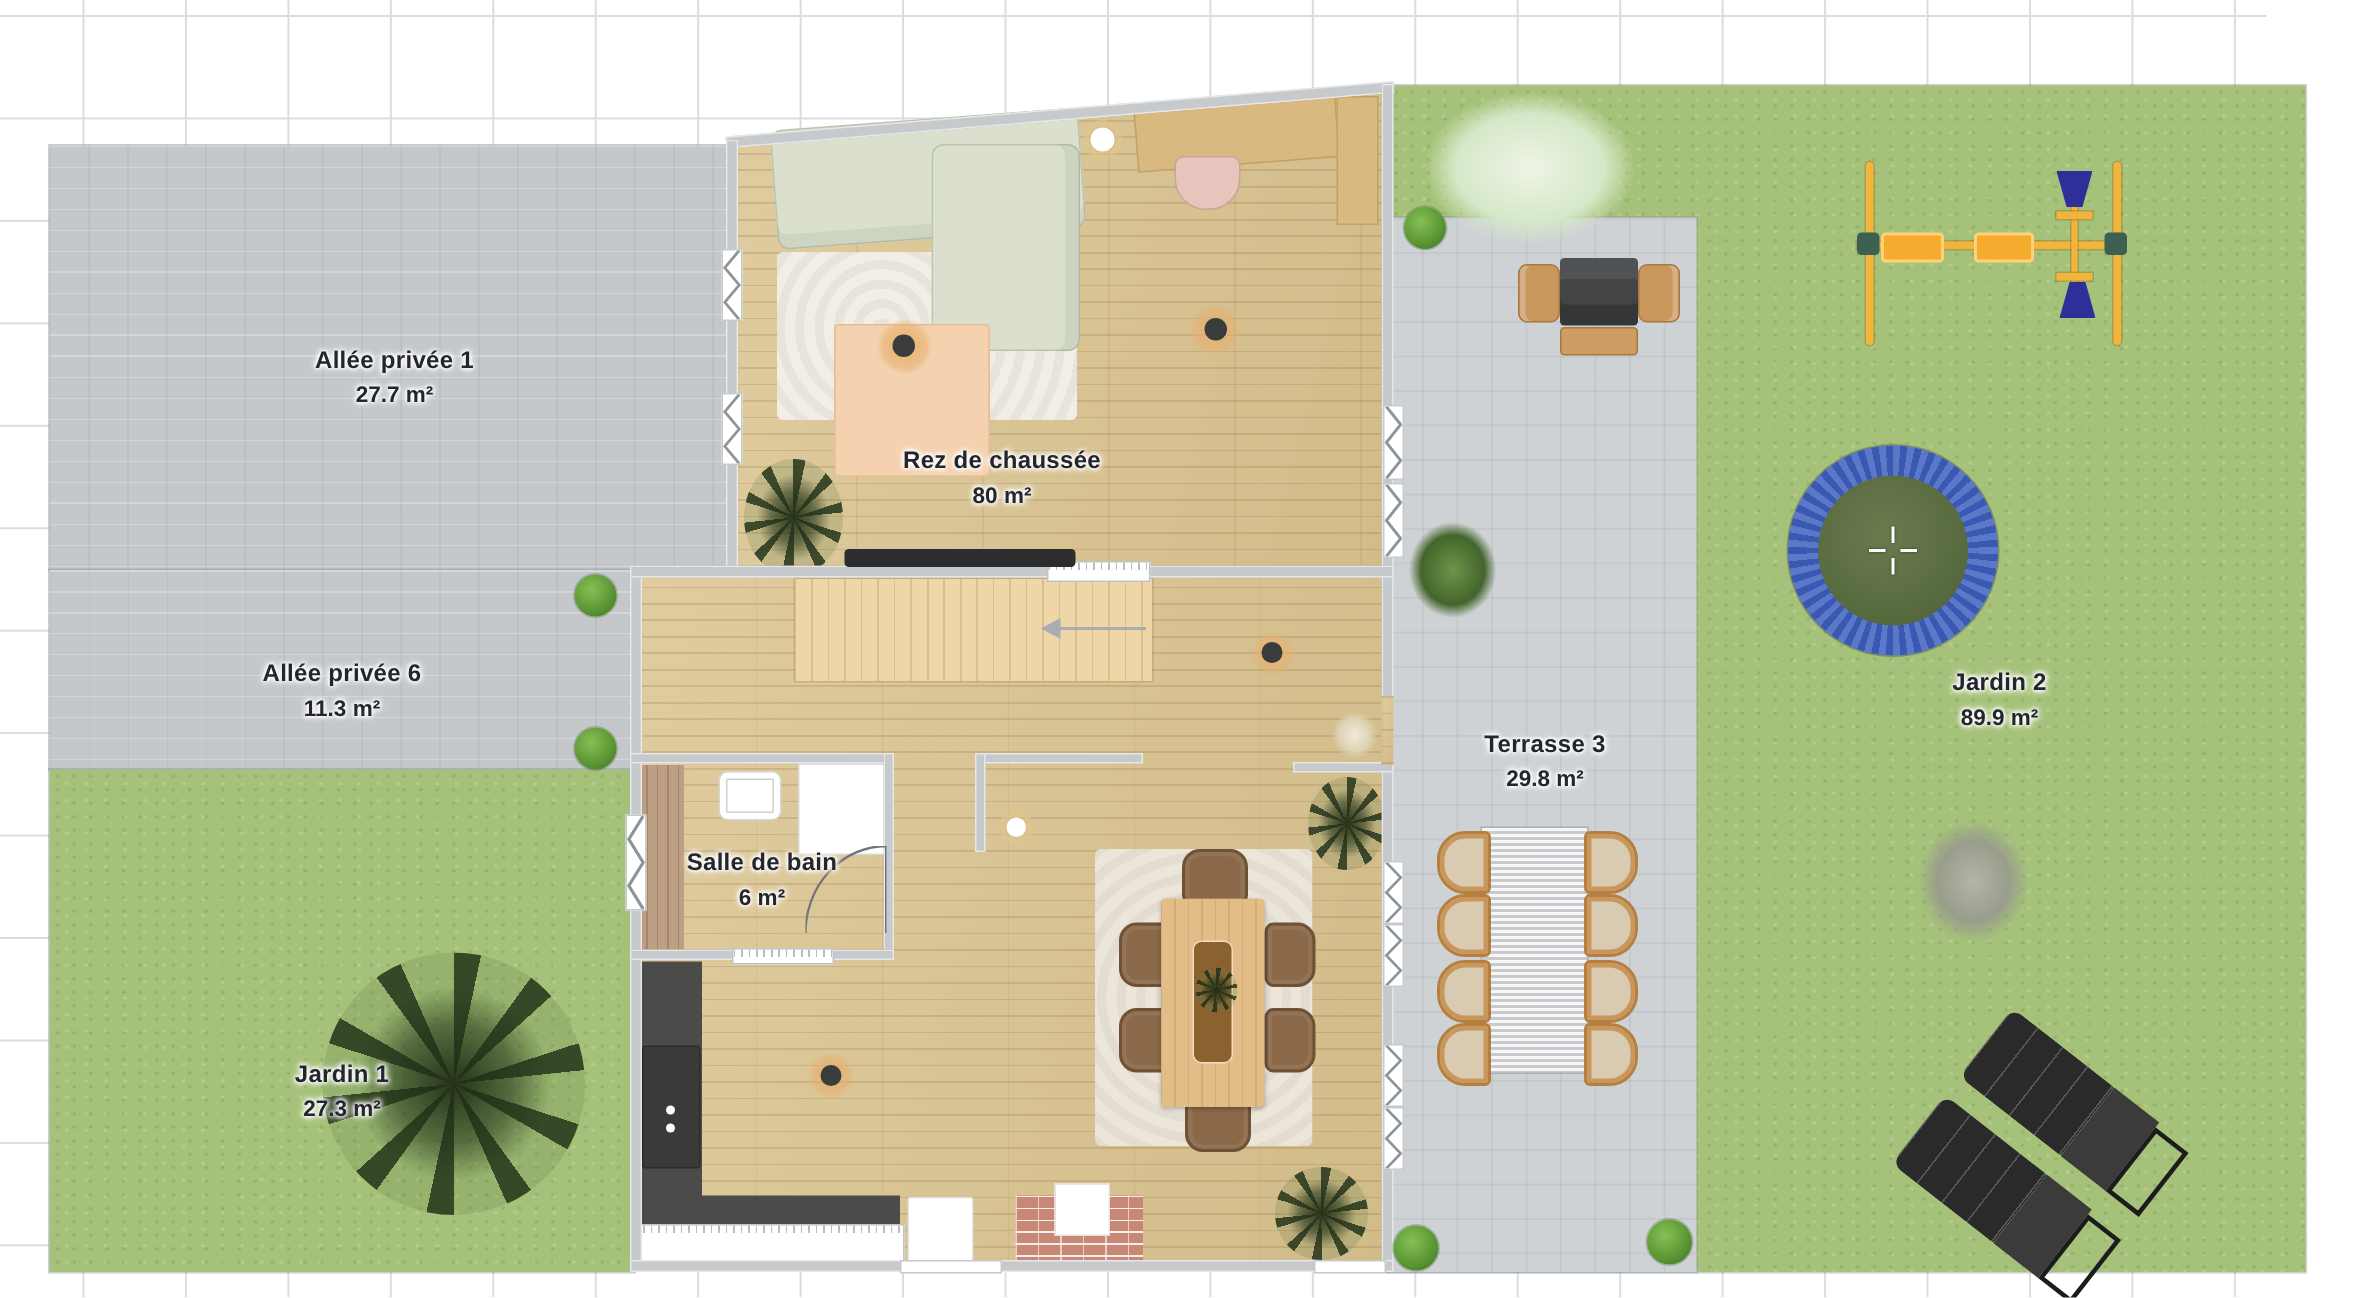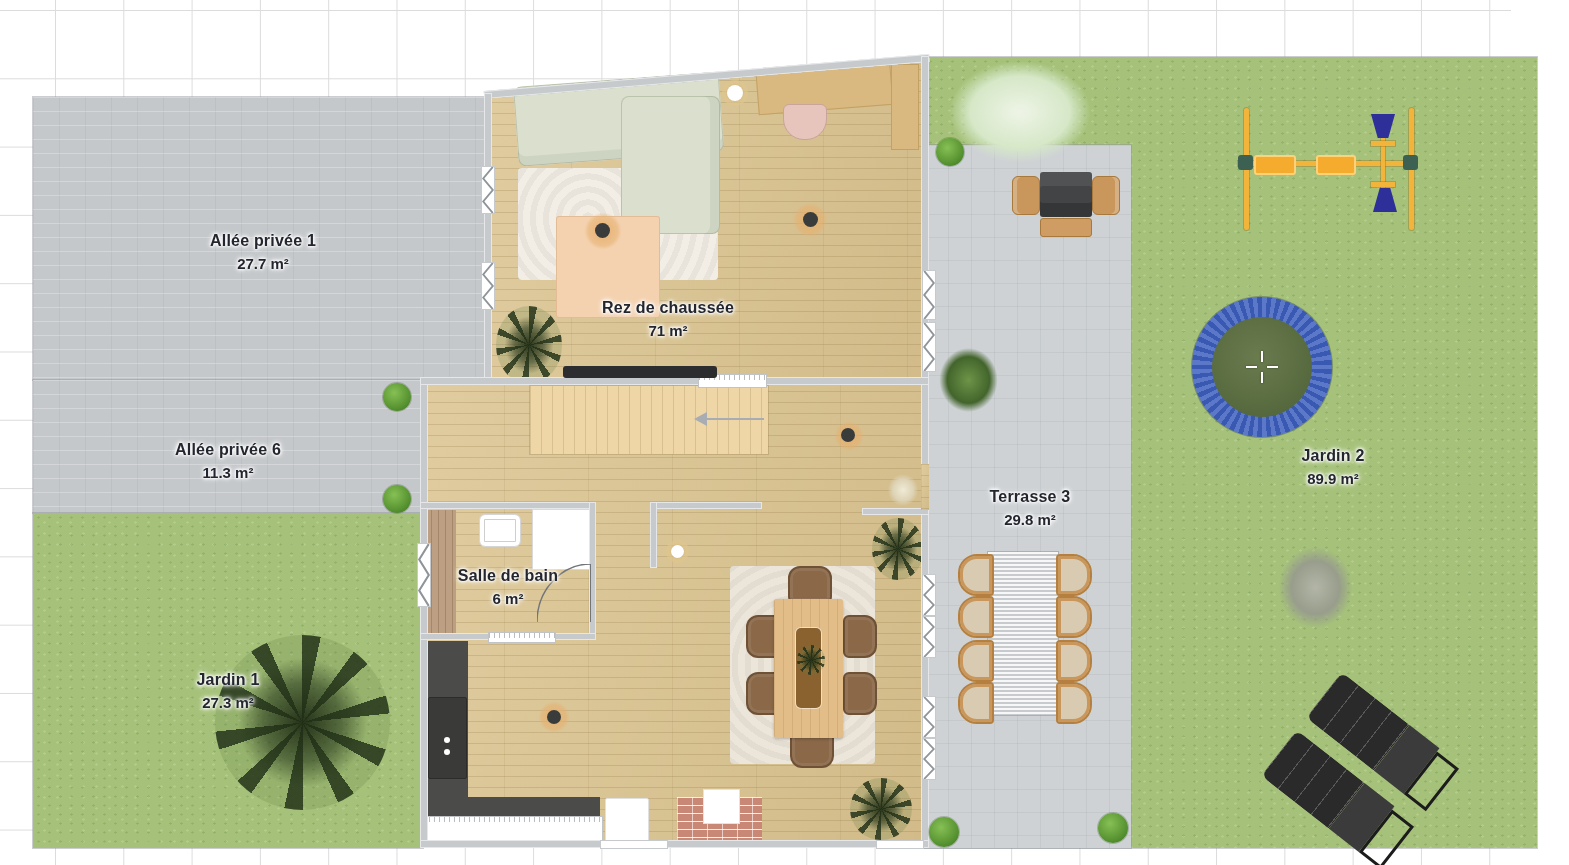--- a/index.html
+++ b/index.html
@@ -257,27 +257,27 @@
   </div>
 
   <div class="lbl" style="left:263px;top:252px">
     <div class="lbl-name">Allée privée 1</div>
     <div class="lbl-area">27.7 m²</div>
   </div>
   <div class="lbl" style="left:228px;top:461px">
     <div class="lbl-name">Allée privée 6</div>
     <div class="lbl-area">11.3 m²</div>
   </div>
-  <div class="lbl" style="left:228px;top:691px">
+  <div class="lbl" style="left:228px;top:728px">
     <div class="lbl-name">Jardin 1</div>
     <div class="lbl-area">27.3 m²</div>
   </div>
   <div class="lbl" style="left:668px;top:319px">
     <div class="lbl-name">Rez de chaussée</div>
-    <div class="lbl-area">71 m²</div>
+    <div class="lbl-area">80 m²</div>
   </div>
   <div class="lbl" style="left:508px;top:587px">
     <div class="lbl-name">Salle de bain</div>
     <div class="lbl-area">6 m²</div>
   </div>
   <div class="lbl" style="left:1030px;top:508px">
     <div class="lbl-name">Terrasse 3</div>
     <div class="lbl-area">29.8 m²</div>
   </div>
   <div class="lbl" style="left:1333px;top:467px">

